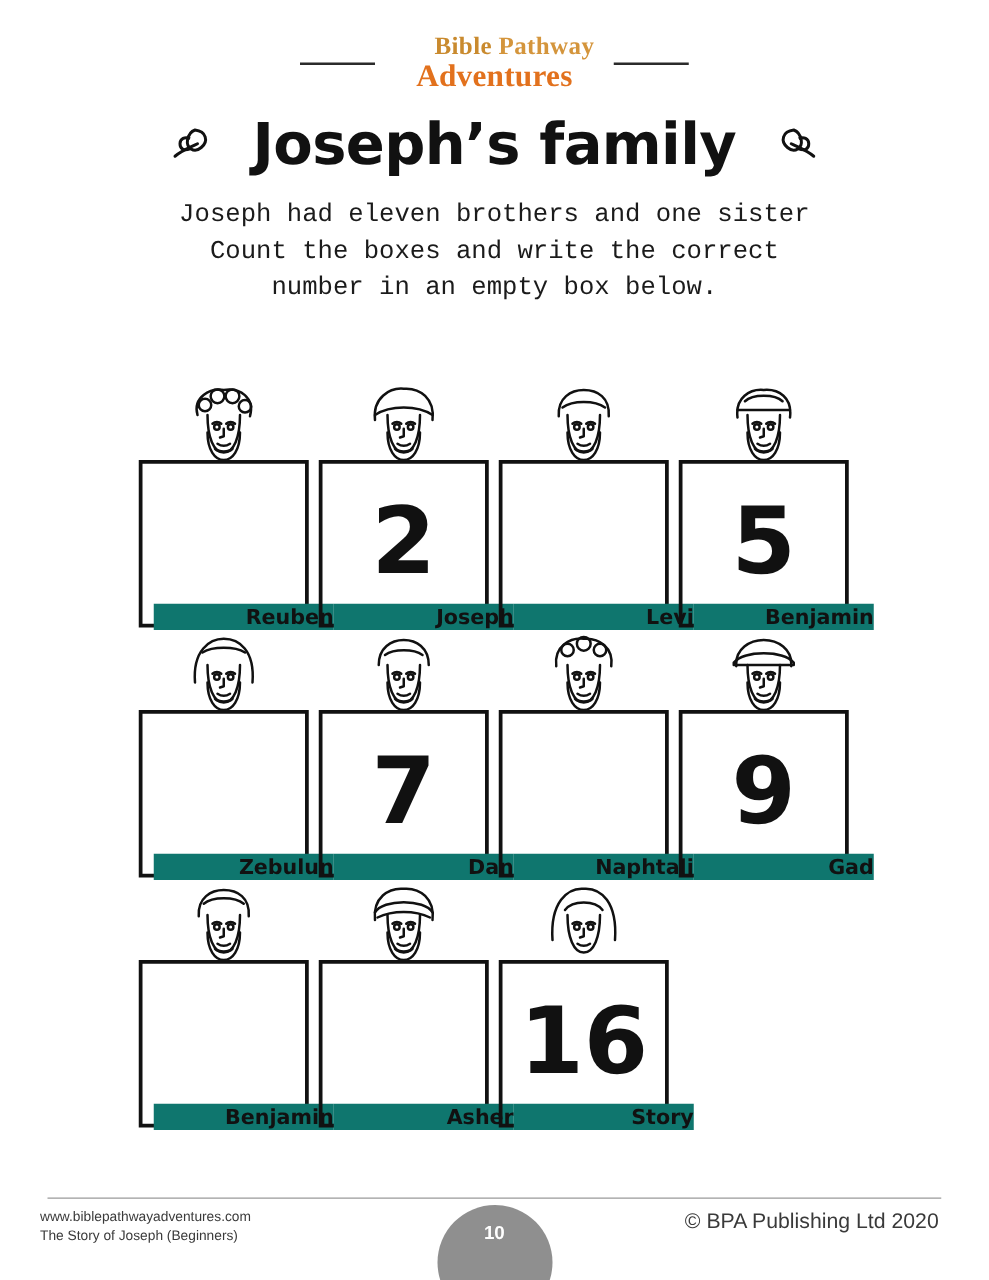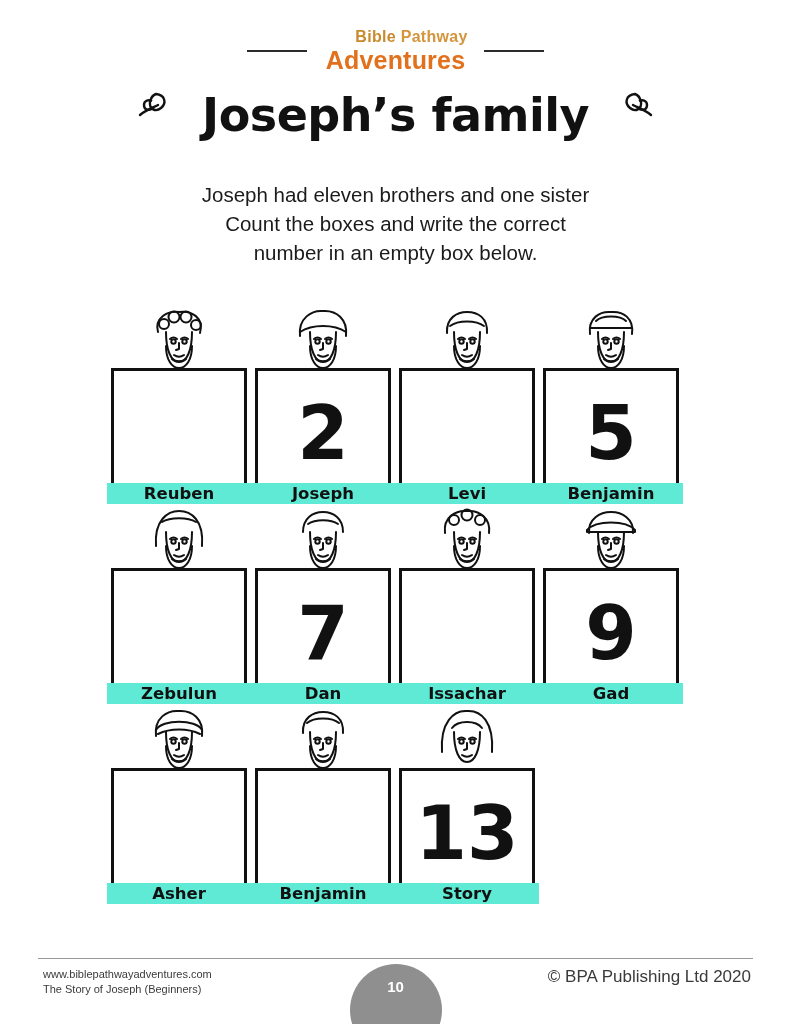--- a/index.html
+++ b/index.html
@@ -38,66 +38,67 @@
     width: 60px;
     height: 2px;
     background: #2b2b2b;
     margin: 0 16px;
   }
   .brand-text {
     text-align: center;
     line-height: 1.05;
   }
   .brand-line1 {
-    font-family: Liberation Sans, sans-serif;
-    font-size: 16px;
+    font-family: Liberation Serif, serif;
+    font-size: 20px;
     font-weight: bold;
     color: #d4953c;
     letter-spacing: 0.3px;
     margin-left: 32px;
   }
   .brand-line1 .b-word {
     color: #c98a2e;
   }
   .brand-line2 {
-    font-family: Liberation Sans, sans-serif;
+    font-family: Liberation Serif, serif;
     font-size: 25px;
     font-weight: bold;
     color: #e2711d;
     letter-spacing: 0.2px;
     margin-top: 1px;
   }
 
   
   .title-row {
     position: absolute;
     top: 88px;
     left: 0;
     width: 791px;
     display: flex;
+    align-items: center;
     justify-content: center;
     gap: 32px;
   }
   .title-text {
     font-family: "DejaVu Sans", sans-serif;
     font-size: 46px;
     font-weight: bold;
     color: #111111;
     letter-spacing: -0.5px;
   }
   .leaf-icon svg { display: block; }
 
   
   .instructions {
     position: absolute;
-    top: 180px;
+    top: 158px;
     left: 95px;
     width: 601px;
     text-align: center;
-    font-family: Liberation Sans, sans-serif;
+    font-family: Liberation Mono, monospace;
     font-size: 20.5px;
     line-height: 29px;
     color: #1b1b1b;
   }
 
   
   .grid {
     position: absolute;
     top: 306px;
     left: 107px;
@@ -139,28 +140,28 @@
     font-size: 74px;
     font-weight: bold;
     color: #111111;
     line-height: 1;
     -webkit-text-stroke: 0px;
     transform: translateY(-2px);
   }
   .name {
     position: absolute;
     bottom: 2px;
-    left: 0;
+    left: 16px;
     width: 144px;
-    text-align: center;
+    text-align: right;
     font-family: "DejaVu Sans", sans-serif;
     font-size: 16.5px;
     font-weight: bold;
     color: #111111;
-    background: #5eead4;
+    background: #0f766e;
     padding: 1px 0;
   }
 
   
   .footer {
     position: absolute;
     bottom: 0;
     left: 0;
     width: 791px;
     height: 66px;
@@ -169,21 +170,21 @@
     position: absolute;
     top: 0;
     left: 38px;
     width: 715px;
     height: 1px;
     background: #9a9a9a;
   }
   .footer-left {
     position: absolute;
     top: 9px;
-    left: 43px;
+    left: 32px;
     font-family: "Liberation Sans", sans-serif;
     font-size: 11px;
     line-height: 15px;
     color: #3a3a3a;
   }
   .footer-right {
     position: absolute;
     top: 9px;
     right: 40px;
     font-family: "Liberation Sans", sans-serif;
@@ -383,40 +384,59 @@
             <circle cx="31.5" cy="35.5" r="2.2" stroke="#111" stroke-width="2" fill="none" stroke-linecap="round" stroke-linejoin="round"></circle>
             <circle cx="42.5" cy="35.5" r="2.2" stroke="#111" stroke-width="2" fill="none" stroke-linecap="round" stroke-linejoin="round"></circle>
             <path d="M37 37 L37 43 L34 44" stroke="#111" stroke-width="2" fill="none" stroke-linecap="round" stroke-linejoin="round"></path>
             <path d="M32 49 C35 51 39 51 42 49" stroke="#111" stroke-width="2" fill="none" stroke-linecap="round" stroke-linejoin="round"></path>
             <path d="M24 40 C24 54 30 62 37 62 C44 62 50 54 50 40" stroke="#111" stroke-width="2" fill="none" stroke-linecap="round" stroke-linejoin="round"></path>
             <path d="M30 53 C33 56 41 56 44 53" stroke="#111" stroke-width="2" fill="none" stroke-linecap="round" stroke-linejoin="round"></path>
           </svg></div>
         <div class="box">
           <span class="box-number"></span>
         </div>
-        <div class="name">Issachar</div>
+        <div class="name">Naphtali</div>
       </div>
       <div class="card">
         <div class="head"><svg width="74" height="66" viewBox="0 0 74 66">
             <path d="M15 27 C14 13 26 6 37 6 C48 6 60 13 59 27" stroke="#111" stroke-width="2" fill="none" stroke-linecap="round" stroke-linejoin="round"></path>
             <path d="M13 24 C22 14 52 14 61 24 L61 26 L13 26 Z" stroke="#111" stroke-width="2" fill="none" stroke-linecap="round" stroke-linejoin="round"></path>
             <path d="M24 26 C24 44 29 56 37 56 C45 56 50 44 50 26" stroke="#111" stroke-width="2" fill="none" stroke-linecap="round" stroke-linejoin="round"></path>
             <path d="M28 33 C30 31 33 31 35 33" stroke="#111" stroke-width="2" fill="none" stroke-linecap="round" stroke-linejoin="round"></path>
             <path d="M39 33 C41 31 44 31 46 33" stroke="#111" stroke-width="2" fill="none" stroke-linecap="round" stroke-linejoin="round"></path>
             <circle cx="31.5" cy="35.5" r="2.2" stroke="#111" stroke-width="2" fill="none" stroke-linecap="round" stroke-linejoin="round"></circle>
             <circle cx="42.5" cy="35.5" r="2.2" stroke="#111" stroke-width="2" fill="none" stroke-linecap="round" stroke-linejoin="round"></circle>
             <path d="M37 37 L37 43 L34 44" stroke="#111" stroke-width="2" fill="none" stroke-linecap="round" stroke-linejoin="round"></path>
             <path d="M32 49 C35 51 39 51 42 49" stroke="#111" stroke-width="2" fill="none" stroke-linecap="round" stroke-linejoin="round"></path>
             <path d="M24 40 C24 54 30 62 37 62 C44 62 50 54 50 40" stroke="#111" stroke-width="2" fill="none" stroke-linecap="round" stroke-linejoin="round"></path>
             <path d="M30 53 C33 56 41 56 44 53" stroke="#111" stroke-width="2" fill="none" stroke-linecap="round" stroke-linejoin="round"></path>
           </svg></div>
         <div class="box">
           <span class="box-number">9</span>
         </div>
         <div class="name">Gad</div>
+      </div>
+      <div class="card">
+        <div class="head"><svg width="74" height="66" viewBox="0 0 74 66">
+            <path d="M17 27 C16 12 27 6 37 6 C48 6 58 12 57 27" stroke="#111" stroke-width="2" fill="none" stroke-linecap="round" stroke-linejoin="round"></path>
+            <path d="M21 17 C28 11 46 11 53 17" stroke="#111" stroke-width="2" fill="none" stroke-linecap="round" stroke-linejoin="round"></path>
+            <path d="M24 26 C24 44 29 56 37 56 C45 56 50 44 50 26" stroke="#111" stroke-width="2" fill="none" stroke-linecap="round" stroke-linejoin="round"></path>
+            <path d="M28 33 C30 31 33 31 35 33" stroke="#111" stroke-width="2" fill="none" stroke-linecap="round" stroke-linejoin="round"></path>
+            <path d="M39 33 C41 31 44 31 46 33" stroke="#111" stroke-width="2" fill="none" stroke-linecap="round" stroke-linejoin="round"></path>
+            <circle cx="31.5" cy="35.5" r="2.2" stroke="#111" stroke-width="2" fill="none" stroke-linecap="round" stroke-linejoin="round"></circle>
+            <circle cx="42.5" cy="35.5" r="2.2" stroke="#111" stroke-width="2" fill="none" stroke-linecap="round" stroke-linejoin="round"></circle>
+            <path d="M37 37 L37 43 L34 44" stroke="#111" stroke-width="2" fill="none" stroke-linecap="round" stroke-linejoin="round"></path>
+            <path d="M32 49 C35 51 39 51 42 49" stroke="#111" stroke-width="2" fill="none" stroke-linecap="round" stroke-linejoin="round"></path>
+            <path d="M24 40 C24 54 30 62 37 62 C44 62 50 54 50 40" stroke="#111" stroke-width="2" fill="none" stroke-linecap="round" stroke-linejoin="round"></path>
+            <path d="M30 53 C33 56 41 56 44 53" stroke="#111" stroke-width="2" fill="none" stroke-linecap="round" stroke-linejoin="round"></path>
+          </svg></div>
+        <div class="box">
+          <span class="box-number"></span>
+        </div>
+        <div class="name">Benjamin</div>
       </div>
       <div class="card">
         <div class="head"><svg width="74" height="66" viewBox="0 0 74 66">
             <path d="M14 30 C12 12 25 4 37 5 C50 4 62 13 60 30" stroke="#111" stroke-width="2" fill="none" stroke-linecap="round" stroke-linejoin="round"></path>
             <path d="M14 24 C20 13 54 13 60 24" stroke="#111" stroke-width="2" fill="none" stroke-linecap="round" stroke-linejoin="round"></path>
             <path d="M16 28 C28 22 46 22 58 28" stroke="#111" stroke-width="2" fill="none" stroke-linecap="round" stroke-linejoin="round"></path>
             <path d="M24 26 C24 44 29 56 37 56 C45 56 50 44 50 26" stroke="#111" stroke-width="2" fill="none" stroke-linecap="round" stroke-linejoin="round"></path>
             <path d="M28 33 C30 31 33 31 35 33" stroke="#111" stroke-width="2" fill="none" stroke-linecap="round" stroke-linejoin="round"></path>
             <path d="M39 33 C41 31 44 31 46 33" stroke="#111" stroke-width="2" fill="none" stroke-linecap="round" stroke-linejoin="round"></path>
             <circle cx="31.5" cy="35.5" r="2.2" stroke="#111" stroke-width="2" fill="none" stroke-linecap="round" stroke-linejoin="round"></circle>
@@ -426,51 +446,32 @@
             <path d="M24 40 C24 54 30 62 37 62 C44 62 50 54 50 40" stroke="#111" stroke-width="2" fill="none" stroke-linecap="round" stroke-linejoin="round"></path>
             <path d="M30 53 C33 56 41 56 44 53" stroke="#111" stroke-width="2" fill="none" stroke-linecap="round" stroke-linejoin="round"></path>
           </svg></div>
         <div class="box">
           <span class="box-number"></span>
         </div>
         <div class="name">Asher</div>
       </div>
       <div class="card">
         <div class="head"><svg width="74" height="66" viewBox="0 0 74 66">
-            <path d="M17 27 C16 12 27 6 37 6 C48 6 58 12 57 27" stroke="#111" stroke-width="2" fill="none" stroke-linecap="round" stroke-linejoin="round"></path>
-            <path d="M21 17 C28 11 46 11 53 17" stroke="#111" stroke-width="2" fill="none" stroke-linecap="round" stroke-linejoin="round"></path>
-            <path d="M24 26 C24 44 29 56 37 56 C45 56 50 44 50 26" stroke="#111" stroke-width="2" fill="none" stroke-linecap="round" stroke-linejoin="round"></path>
-            <path d="M28 33 C30 31 33 31 35 33" stroke="#111" stroke-width="2" fill="none" stroke-linecap="round" stroke-linejoin="round"></path>
-            <path d="M39 33 C41 31 44 31 46 33" stroke="#111" stroke-width="2" fill="none" stroke-linecap="round" stroke-linejoin="round"></path>
-            <circle cx="31.5" cy="35.5" r="2.2" stroke="#111" stroke-width="2" fill="none" stroke-linecap="round" stroke-linejoin="round"></circle>
-            <circle cx="42.5" cy="35.5" r="2.2" stroke="#111" stroke-width="2" fill="none" stroke-linecap="round" stroke-linejoin="round"></circle>
-            <path d="M37 37 L37 43 L34 44" stroke="#111" stroke-width="2" fill="none" stroke-linecap="round" stroke-linejoin="round"></path>
-            <path d="M32 49 C35 51 39 51 42 49" stroke="#111" stroke-width="2" fill="none" stroke-linecap="round" stroke-linejoin="round"></path>
-            <path d="M24 40 C24 54 30 62 37 62 C44 62 50 54 50 40" stroke="#111" stroke-width="2" fill="none" stroke-linecap="round" stroke-linejoin="round"></path>
-            <path d="M30 53 C33 56 41 56 44 53" stroke="#111" stroke-width="2" fill="none" stroke-linecap="round" stroke-linejoin="round"></path>
-          </svg></div>
-        <div class="box">
-          <span class="box-number"></span>
-        </div>
-        <div class="name">Benjamin</div>
-      </div>
-      <div class="card">
-        <div class="head"><svg width="74" height="66" viewBox="0 0 74 66">
             <path d="M12 46 C10 16 24 4 37 5 C51 4 64 16 62 46" stroke="#111" stroke-width="2" fill="none" stroke-linecap="round" stroke-linejoin="round"></path>
             <path d="M22 22 C28 14 46 14 52 22" stroke="#111" stroke-width="2" fill="none" stroke-linecap="round" stroke-linejoin="round"></path>
             <path d="M24 26 C24 44 29 56 37 56 C45 56 50 44 50 26" stroke="#111" stroke-width="2" fill="none" stroke-linecap="round" stroke-linejoin="round"></path>
             <path d="M28 33 C30 31 33 31 35 33" stroke="#111" stroke-width="2" fill="none" stroke-linecap="round" stroke-linejoin="round"></path>
             <path d="M39 33 C41 31 44 31 46 33" stroke="#111" stroke-width="2" fill="none" stroke-linecap="round" stroke-linejoin="round"></path>
             <circle cx="31.5" cy="35.5" r="2.2" stroke="#111" stroke-width="2" fill="none" stroke-linecap="round" stroke-linejoin="round"></circle>
             <circle cx="42.5" cy="35.5" r="2.2" stroke="#111" stroke-width="2" fill="none" stroke-linecap="round" stroke-linejoin="round"></circle>
             <path d="M37 37 L37 43 L34 44" stroke="#111" stroke-width="2" fill="none" stroke-linecap="round" stroke-linejoin="round"></path>
             <path d="M32 49 C35 51 39 51 42 49" stroke="#111" stroke-width="2" fill="none" stroke-linecap="round" stroke-linejoin="round"></path>
           </svg></div>
         <div class="box">
-          <span class="box-number">13</span>
+          <span class="box-number">16</span>
         </div>
         <div class="name">Story</div>
       </div>
     </div>
 
   <div class="footer">
     <div class="footer-rule"></div>
     <div class="footer-left">
       <div>www.biblepathwayadventures.com</div>
       <div>The Story of Joseph (Beginners)</div>

